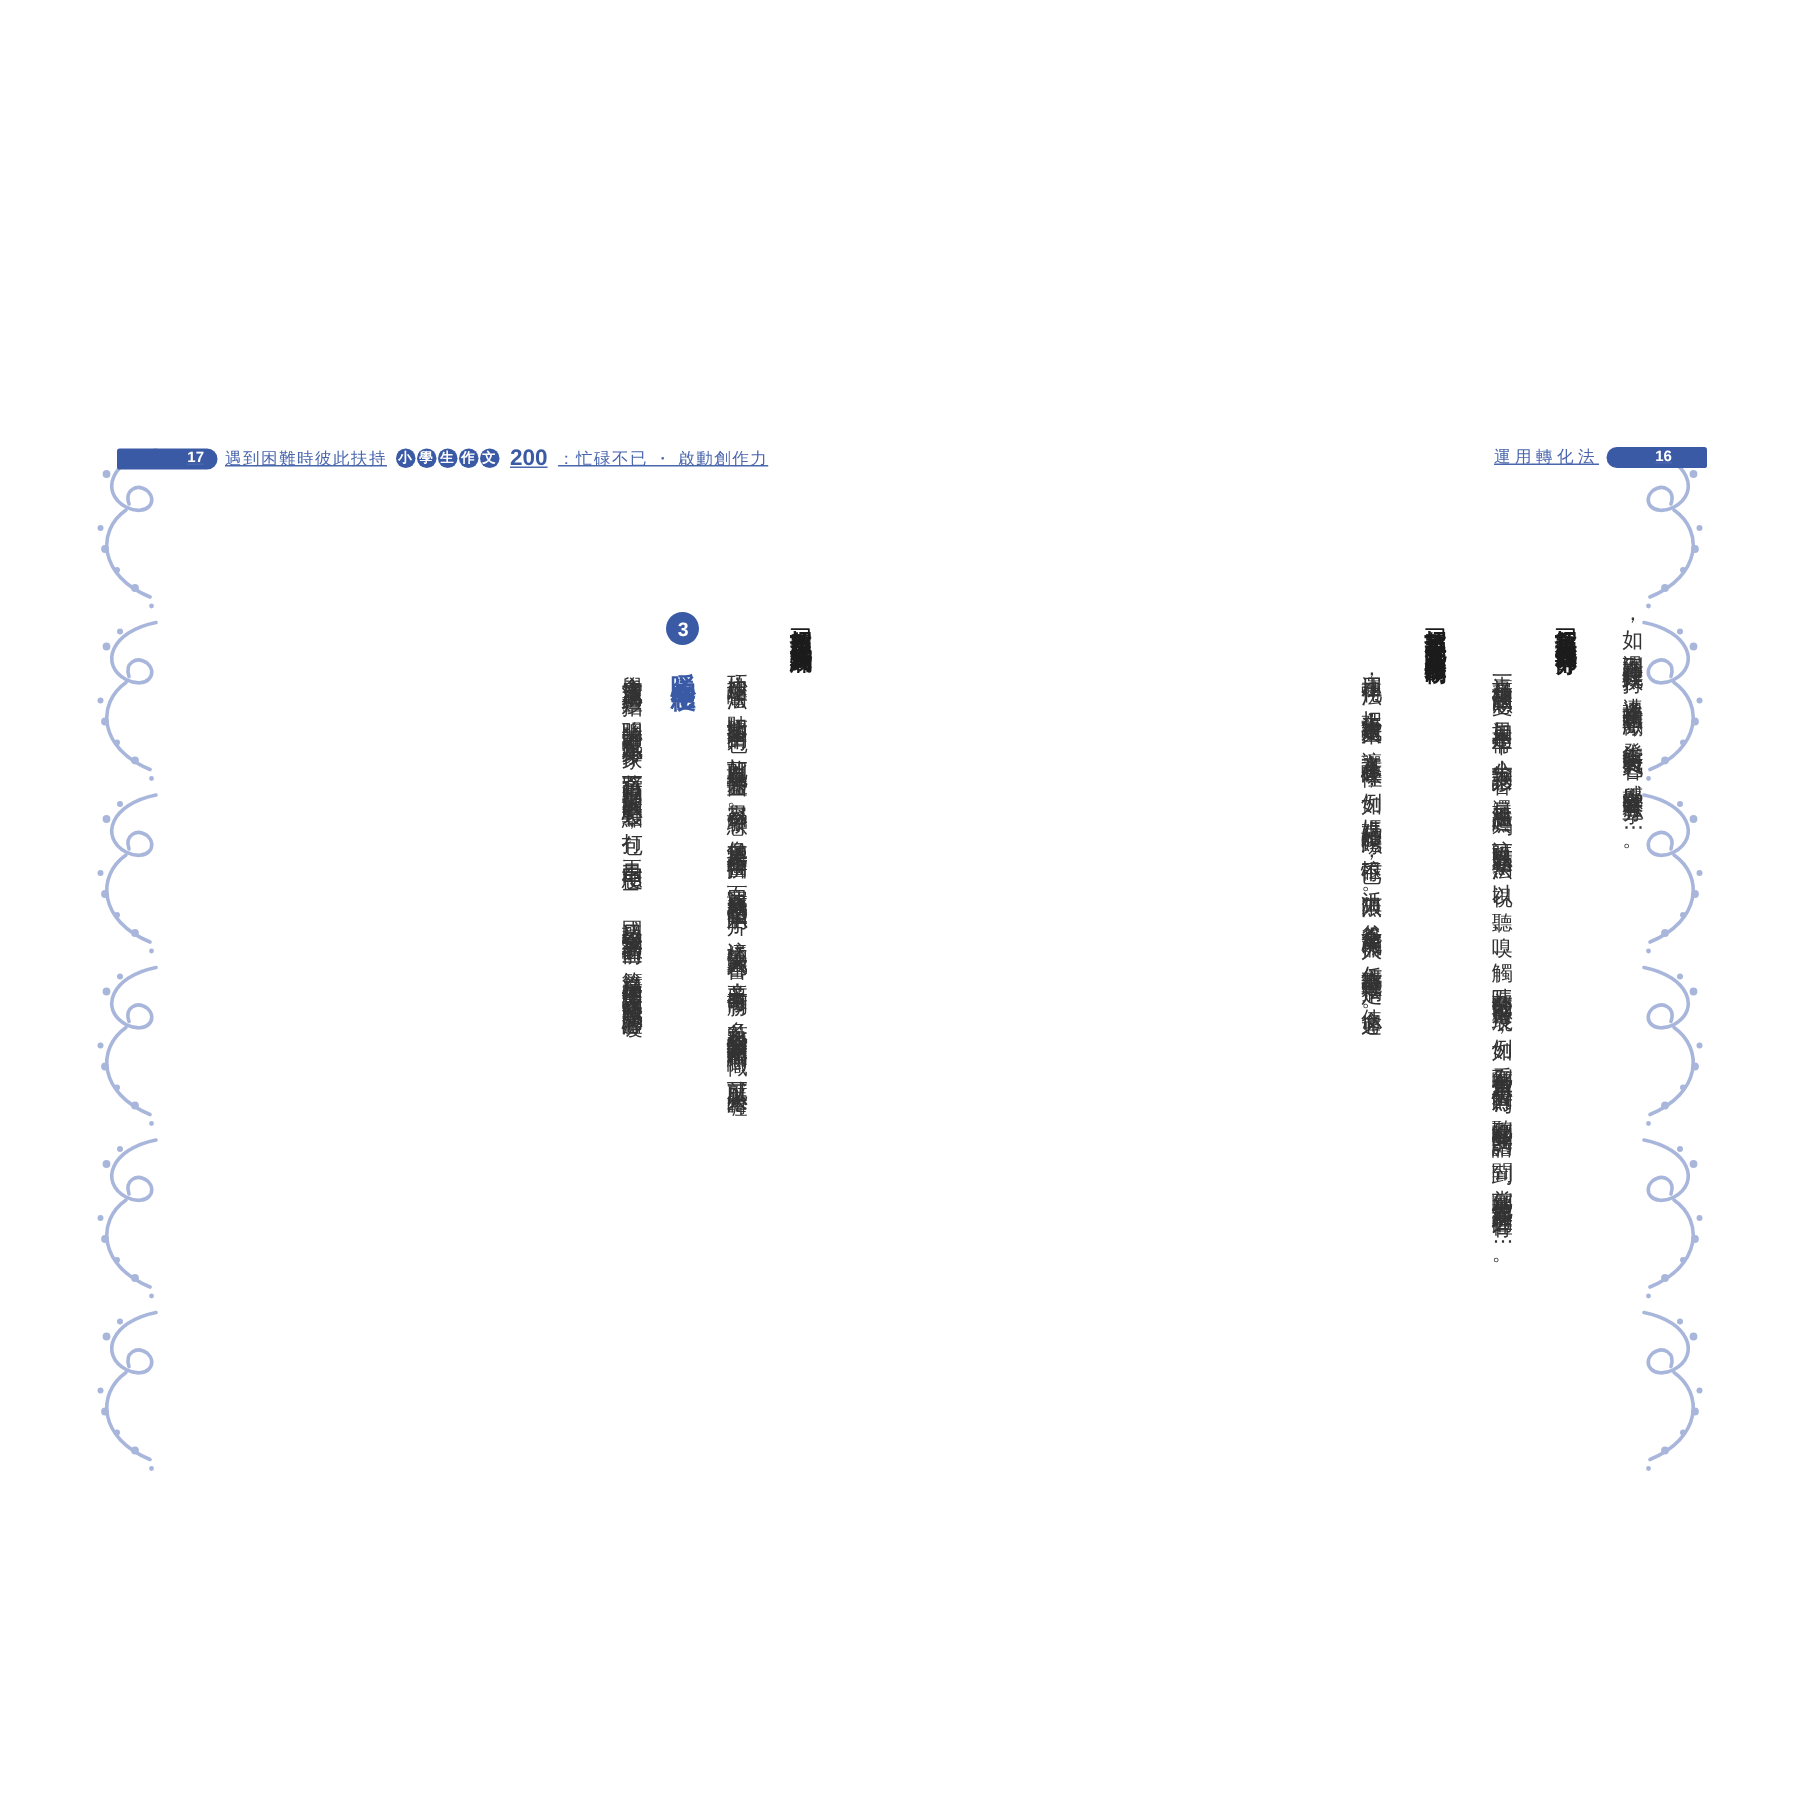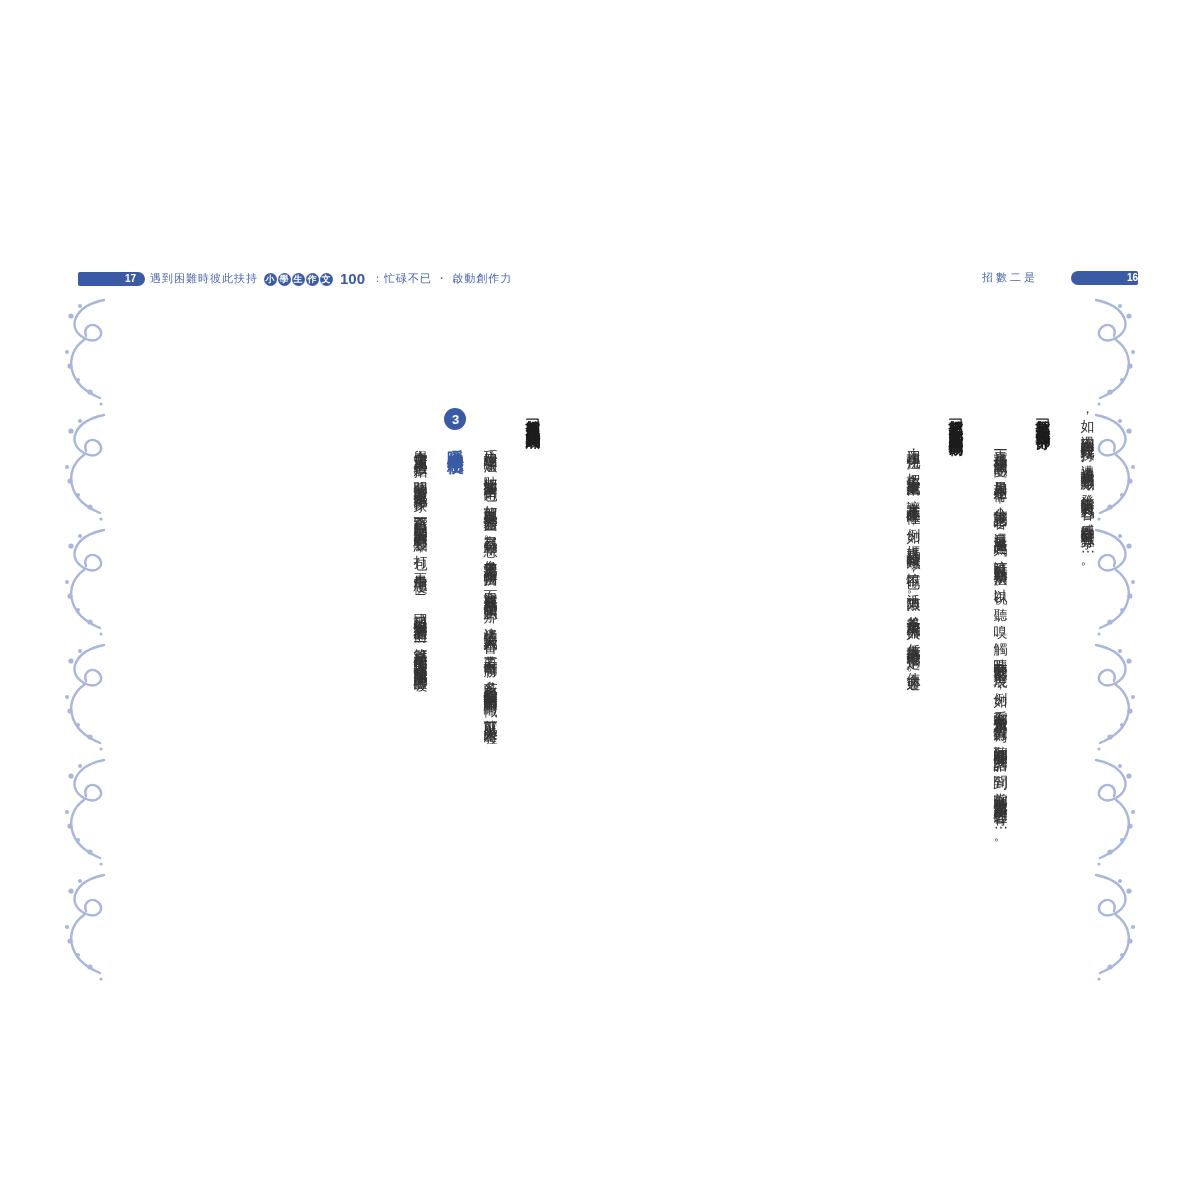--- a/index.html
+++ b/index.html
@@ -4,32 +4,33 @@
 <style>
   html,body { margin:0; padding:0; }
   body {
     width:1200px; height:1200px; position:relative; background:#ffffff;
     font-family:"Liberation Serif","DejaVu Serif",serif;
     overflow:hidden;
   }
 
   
   .running-head {
-    position:absolute; top:270px; display:flex; align-items:center; gap:5px;
+    position:absolute; top:297px; display:flex; align-items:center; gap:5px;
     color:#4a66ad; font-size:11px; letter-spacing:1px; white-space:nowrap;
     font-family:"Liberation Sans","DejaVu Sans",sans-serif;
+    text-decoration:underline;
   }
   .rh-left  { left:78px; }
   .rh-right { right:62px; }
   .page-badge {
     background:#3b5aa6; color:#ffffff; height:14px; line-height:14px;
     font-size:10px; font-weight:bold; letter-spacing:0;
   }
   .badge-left  { width:58px; border-radius:2px 8px 8px 2px; text-align:right; padding-right:9px; }
-  .badge-right { width:58px; border-radius:8px 2px 2px 8px; text-align:right;  padding-left:9px;margin-left:28px; }
+  .badge-right { width:58px; border-radius:8px 2px 2px 8px; text-align:center;  padding-left:9px; }
   .circled-char {
     display:inline-block; width:13px; height:13px; line-height:13px; border-radius:50%;
     background:#3b5aa6; color:#ffffff; font-size:9px; text-align:center;
     letter-spacing:0; margin:0 0.5px; font-weight:bold;
   }
   .series-number { color:#3b5aa6; font-weight:bold; font-size:15px; letter-spacing:0; margin:0 2px; }
   .rh-label { letter-spacing:3px; }
 
   
   .page-text {
@@ -96,26 +97,26 @@
   <use href="#motif" y="460"></use>
   <use href="#motif" y="575"></use>
 </svg>
 
 <div class="running-head rh-left">
   <span class="page-badge badge-left">17</span>
   <span>遇到困難時彼此扶持</span>
   <span>
     <span class="circled-char">小</span><span class="circled-char">學</span><span class="circled-char">生</span><span class="circled-char">作</span><span class="circled-char">文</span>
   </span>
-  <span class="series-number">100</span>
+  <span class="series-number">200</span>
   <span>：忙碌不已 ・ 啟動創作力</span>
 </div>
 
 <div class="running-head rh-right">
-  <span class="rh-label">招數二是</span>
+  <span class="rh-label">運用轉化法</span>
   <span class="page-badge badge-right">16</span>
 </div>
 
 <div class="page-text pt-right">
   <p>如，遇到困難時彼此扶持，遭逢挫折時相互激勵，發生衝突時大氣包容，感覺歡喜時無私分享⋯⋯。</p>
   <h3>招數二是「化整體為部分」</h3>
   <p class="indent">幸福是一種整體的感受，如果只是用非常、十分等詞語形容，還是無法引起共鳴。這時可以藉助摹寫法，以視、聽、嗅、觸、味五部分的感官來一一展現。例如，看到哪些主角用心付出的行為，聽到哪些關愛的話語，聞到、嘗到哪些他人親手料理的佳肴⋯⋯。</p>
   <h3>招數三是「化實際的人為無生命的物」</h3>
   <p class="indent">運用轉化法，把主角設定成東西，讓文意產生趣味性。例如，媽媽是旋轉陀螺，忙碌不已，活力無限。爸爸是萬能機器人，任何事都能輕鬆搞定，使命必達。</p>
 </div>

